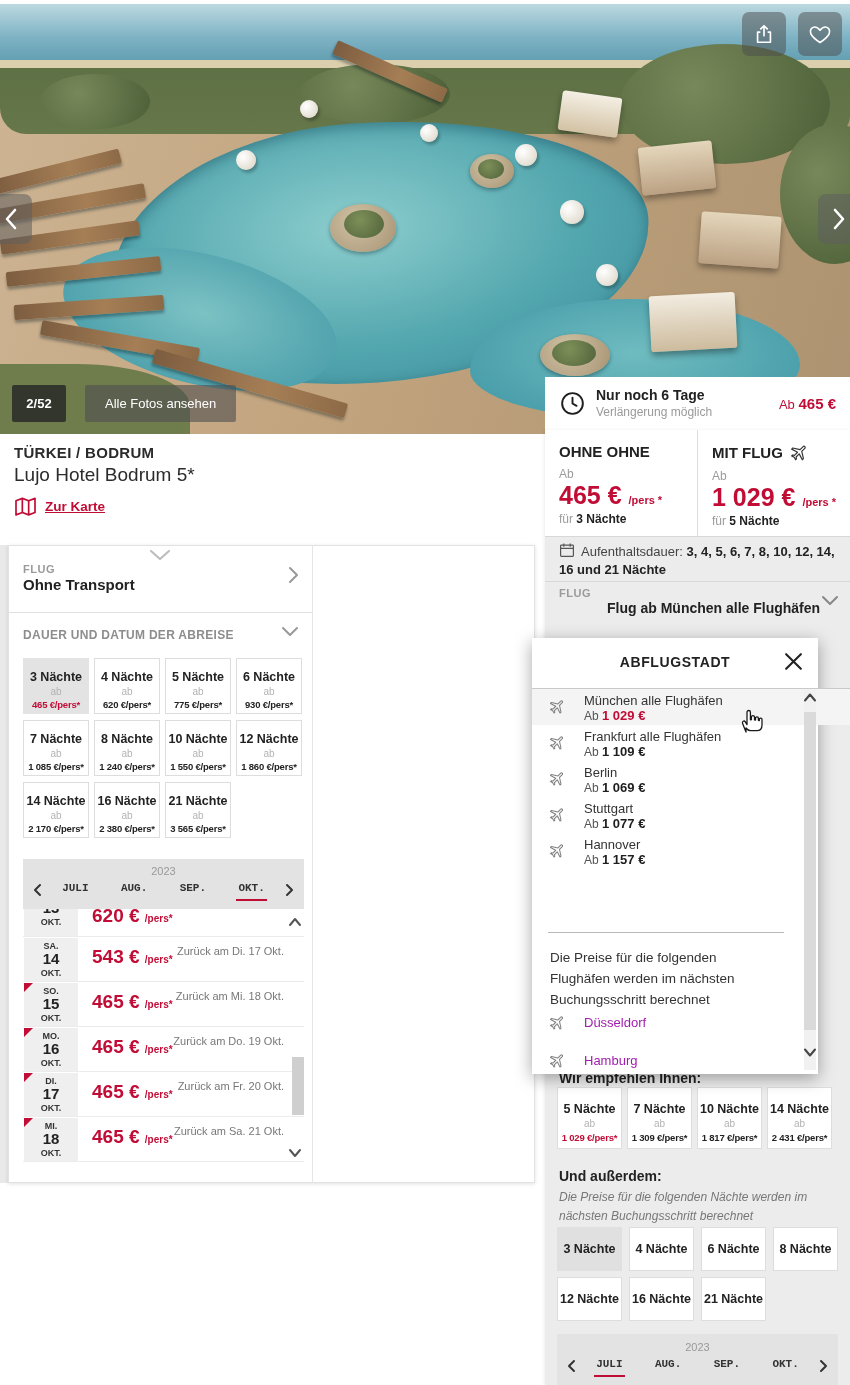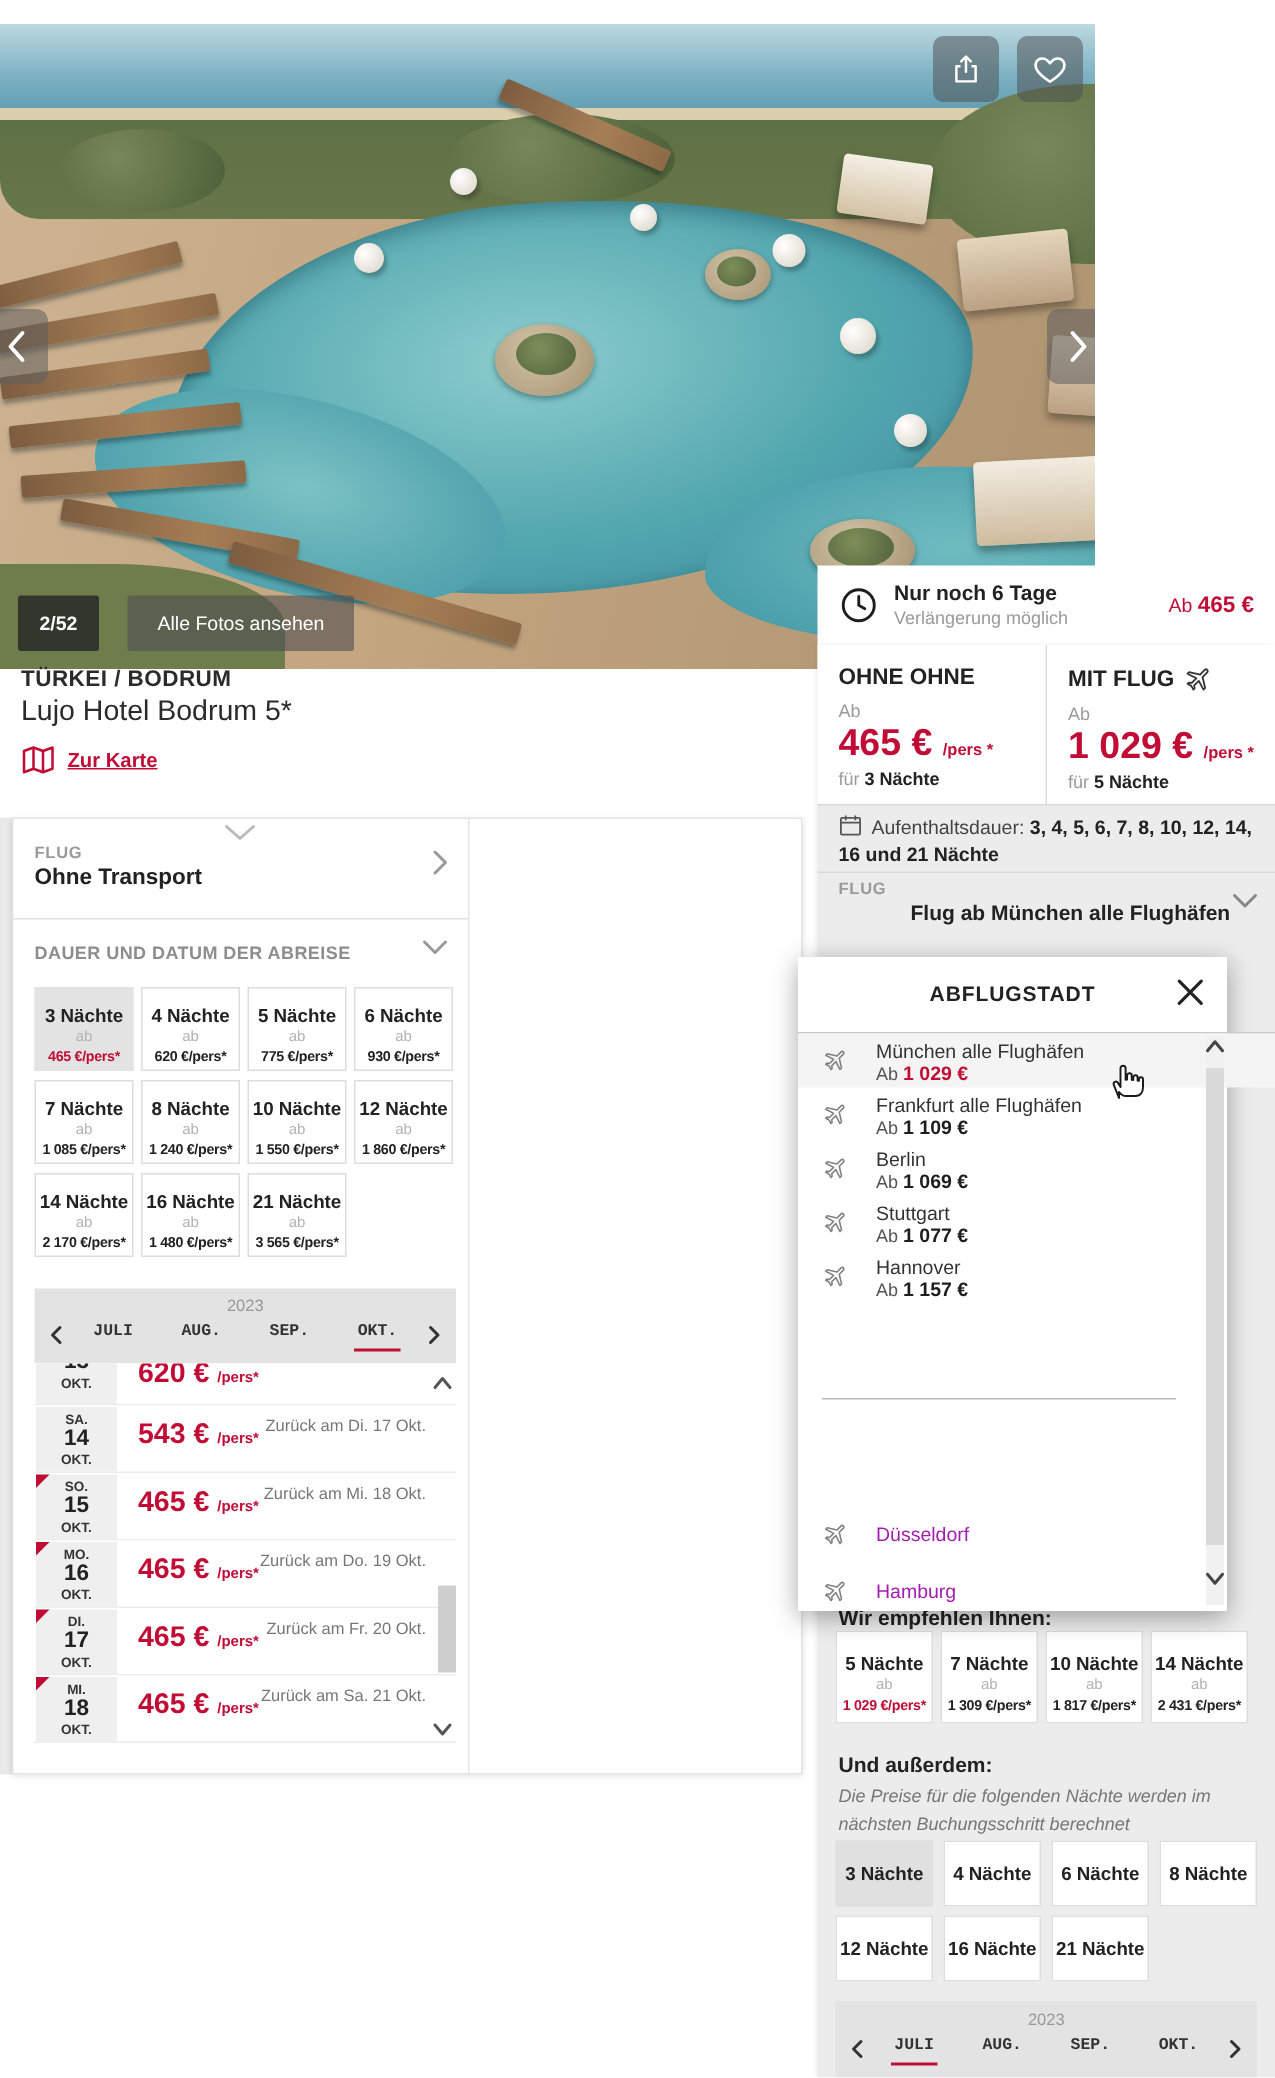--- a/index.html
+++ b/index.html
@@ -5,21 +5,21 @@
   * { margin:0; padding:0; box-sizing:border-box; }
   :root{
     --red:#c10d36; --dark:#2b2b2b; --gray:#8f8f8f; --lgray:#b5b5b5;
     --border:#dcdcdc; --selbg:#e3e3e3; --sbbg:#ececec;
   }
   body { font-family:"Liberation Sans", sans-serif; background:#fff; }
   .page{ position:relative; width:850px; height:1385px; background:#fff; overflow:hidden; }
   button{ font-family:inherit; cursor:pointer; }
 
   
-  .photo{ position:absolute; left:0; top:16px; width:730px; height:430px; overflow:hidden;
+  .photo{ position:absolute; left:0; top:4px; width:850px; height:430px; overflow:hidden;
           background:linear-gradient(105deg,#cdb493 0%,#c2a47e 45%,#ad9371 100%); }
   .sea{ position:absolute; left:0; top:0; width:100%; height:60px;
         background:linear-gradient(180deg,#bcd9e0 0%,#7fb3c4 55%,#5f9cb0 100%); }
   .beach{ position:absolute; left:0; top:56px; width:100%; height:16px; background:#dccfae; }
   .trees{ position:absolute; left:0; top:64px; width:100%; height:66px;
           background:linear-gradient(180deg,#5e7045,#66774a); border-radius:0 0 18px 26px; }
   .treeblob{ position:absolute; border-radius:50%; background:radial-gradient(circle at 35% 35%,#77895a,#4c5e36); }
   .tb1{ left:40px; top:70px; width:110px; height:55px; }
   .tb2{ left:300px; top:60px; width:150px; height:60px; }
   .tb3{ left:620px; top:40px; width:210px; height:120px; }
@@ -359,21 +359,21 @@
 
         <button class="nbtn">
           <div class="t">14 Nächte</div>
           <div class="ab">ab</div>
           <div class="p">2 170 €/pers*</div>
         </button>
 
         <button class="nbtn">
           <div class="t">16 Nächte</div>
           <div class="ab">ab</div>
-          <div class="p">1 480 €/pers*</div>
+          <div class="p">2 380 €/pers*</div>
         </button>
 
         <button class="nbtn">
           <div class="t">21 Nächte</div>
           <div class="ab">ab</div>
           <div class="p">3 565 €/pers*</div>
         </button>
       </div>
 
     <div class="calhead">
@@ -673,20 +673,21 @@
 
         <div class="mrow">
           <svg class="plicon" width="17" height="17" viewBox="0 0 24 24" style="transform:rotate(45deg);">
             <path d="M21 16v-2l-8-5V3.5C13 2.7 12.3 2 11.5 2S10 2.7 10 3.5V9l-8 5v2l8-2.5V19l-2 1.5V22l3.5-1 3.5 1v-1.5L13 19v-5.5L21 16z" fill="none" stroke="#828282" stroke-width="1.5" stroke-linejoin="round"></path>
           </svg>
           <div class="mname">Hannover</div>
           <div class="mprice"><span>Ab</span> <b>1 157 €</b></div>
         </div>
       </div>
     <div class="mdivider"></div>
+    <div class="mnote">Die Preise für die folgenden Flughäfen werden im nächsten Buchungsschritt berechnet</div>
     <div class="morow" style="top:376px;">
       <svg width="17" height="17" viewBox="0 0 24 24" style="transform:rotate(45deg);">
         <path d="M21 16v-2l-8-5V3.5C13 2.7 12.3 2 11.5 2S10 2.7 10 3.5V9l-8 5v2l8-2.5V19l-2 1.5V22l3.5-1 3.5 1v-1.5L13 19v-5.5L21 16z" fill="none" stroke="#828282" stroke-width="1.5" stroke-linejoin="round"></path>
       </svg>
       <span class="oname">Düsseldorf</span>
     </div>
     <div class="morow" style="top:414px;">
       <svg width="17" height="17" viewBox="0 0 24 24" style="transform:rotate(45deg);">
         <path d="M21 16v-2l-8-5V3.5C13 2.7 12.3 2 11.5 2S10 2.7 10 3.5V9l-8 5v2l8-2.5V19l-2 1.5V22l3.5-1 3.5 1v-1.5L13 19v-5.5L21 16z" fill="none" stroke="#828282" stroke-width="1.5" stroke-linejoin="round"></path>
       </svg>

